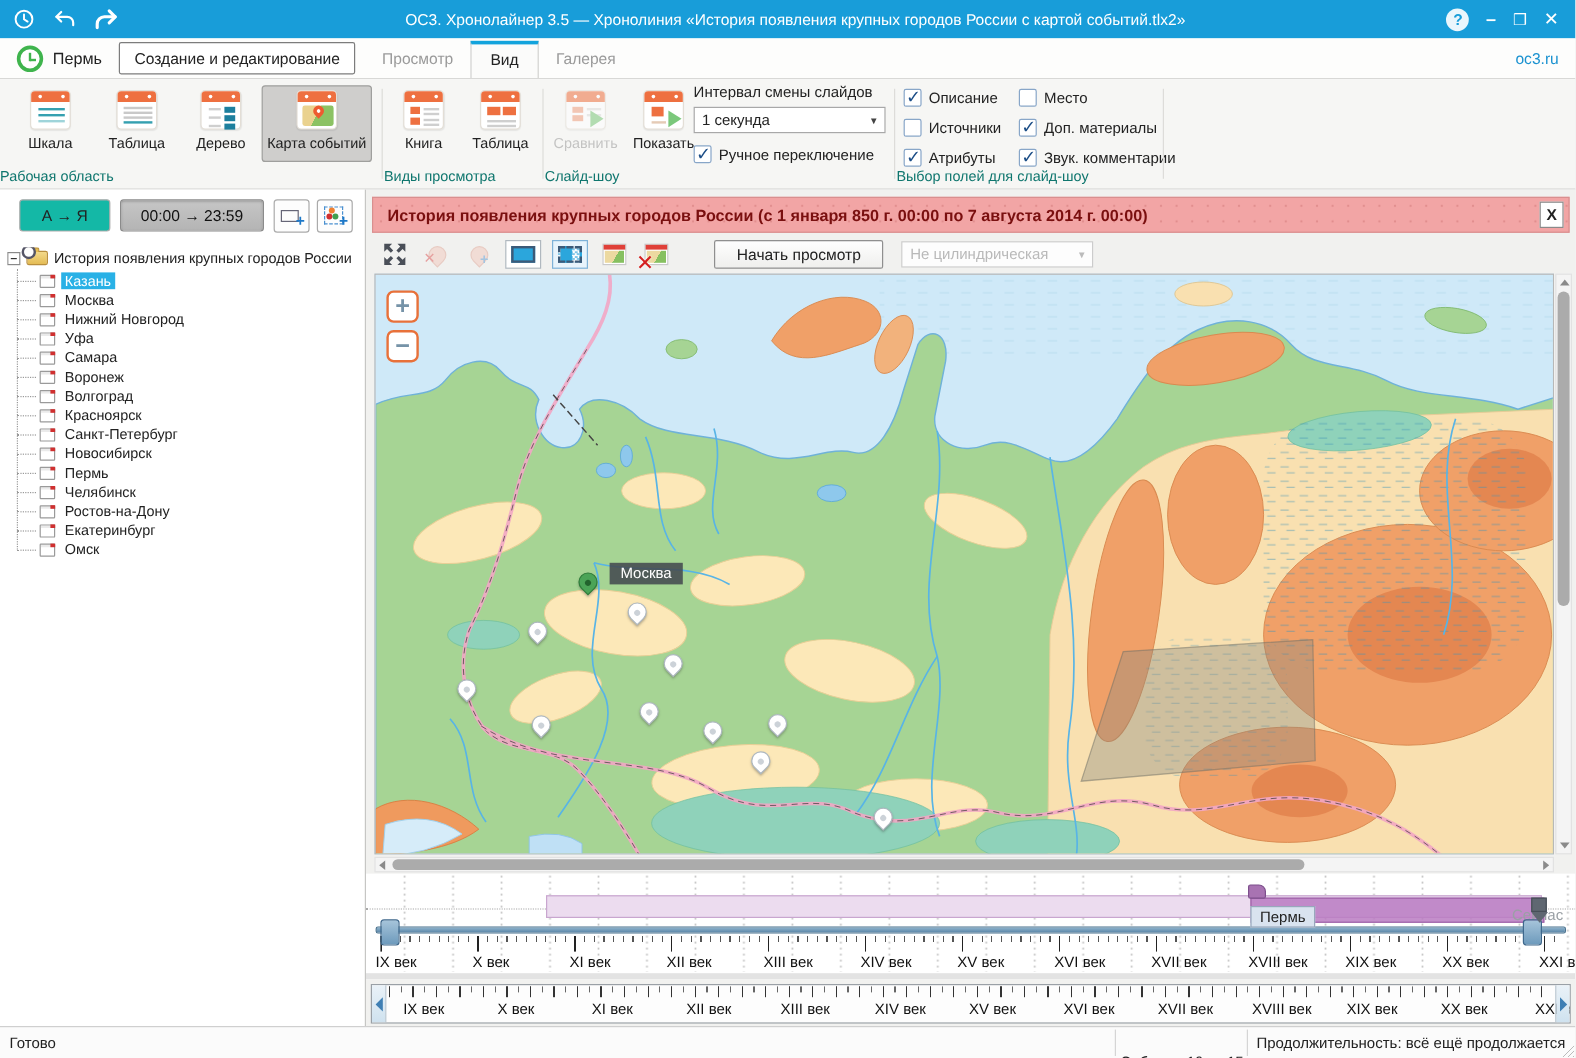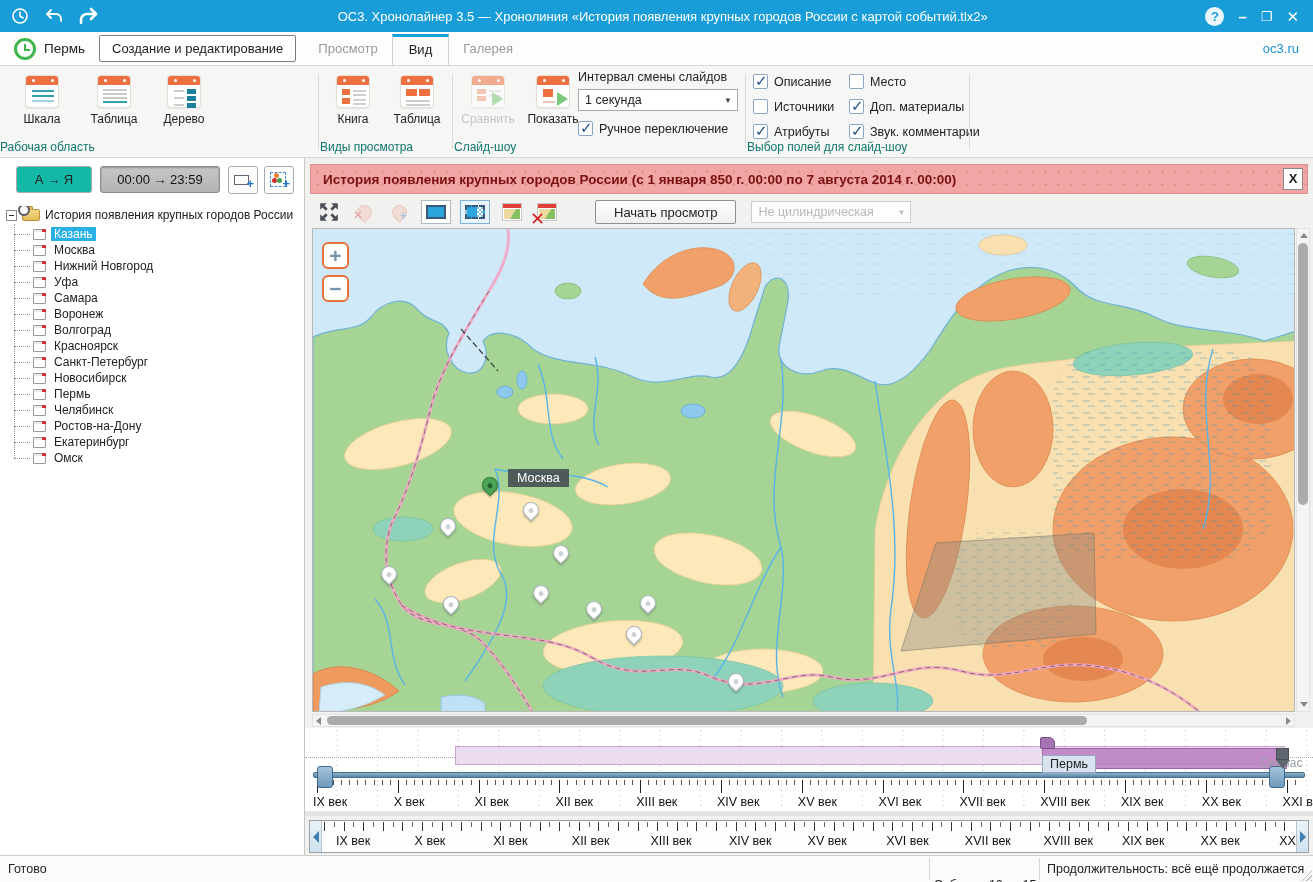--- a/index.html
+++ b/index.html
@@ -251,20 +251,27 @@
             <i class="l1"></i>
           </span>
         <span class="rlabel">Таблица</span>
       </div>
       <div class="rbtn" style="left:148px;">
         <span class="ric ric-tree">
             <i class="sq"></i>
             <i class="ln"></i>
           </span>
         <span class="rlabel">Дерево</span>
+      </div>
+      <div class="rbtn selected" style="left:218px;width:92px;">
+        <span class="ric ric-map">
+            <i class="bg"></i>
+            <i class="pn"></i>
+          </span>
+        <span class="rlabel">Карта событий</span>
       </div>
       <div class="rgroup-label">Рабочая область</div>
     </div>
     <div class="rsep" style="left:318px;"></div>
 
     <div class="rgroup" style="left:320px;width:132px;">
       <div class="rbtn" style="left:2px;width:62px;">
         <span class="ric ric-book">
             <i class="blk"></i>
             <i class="ln"></i>

